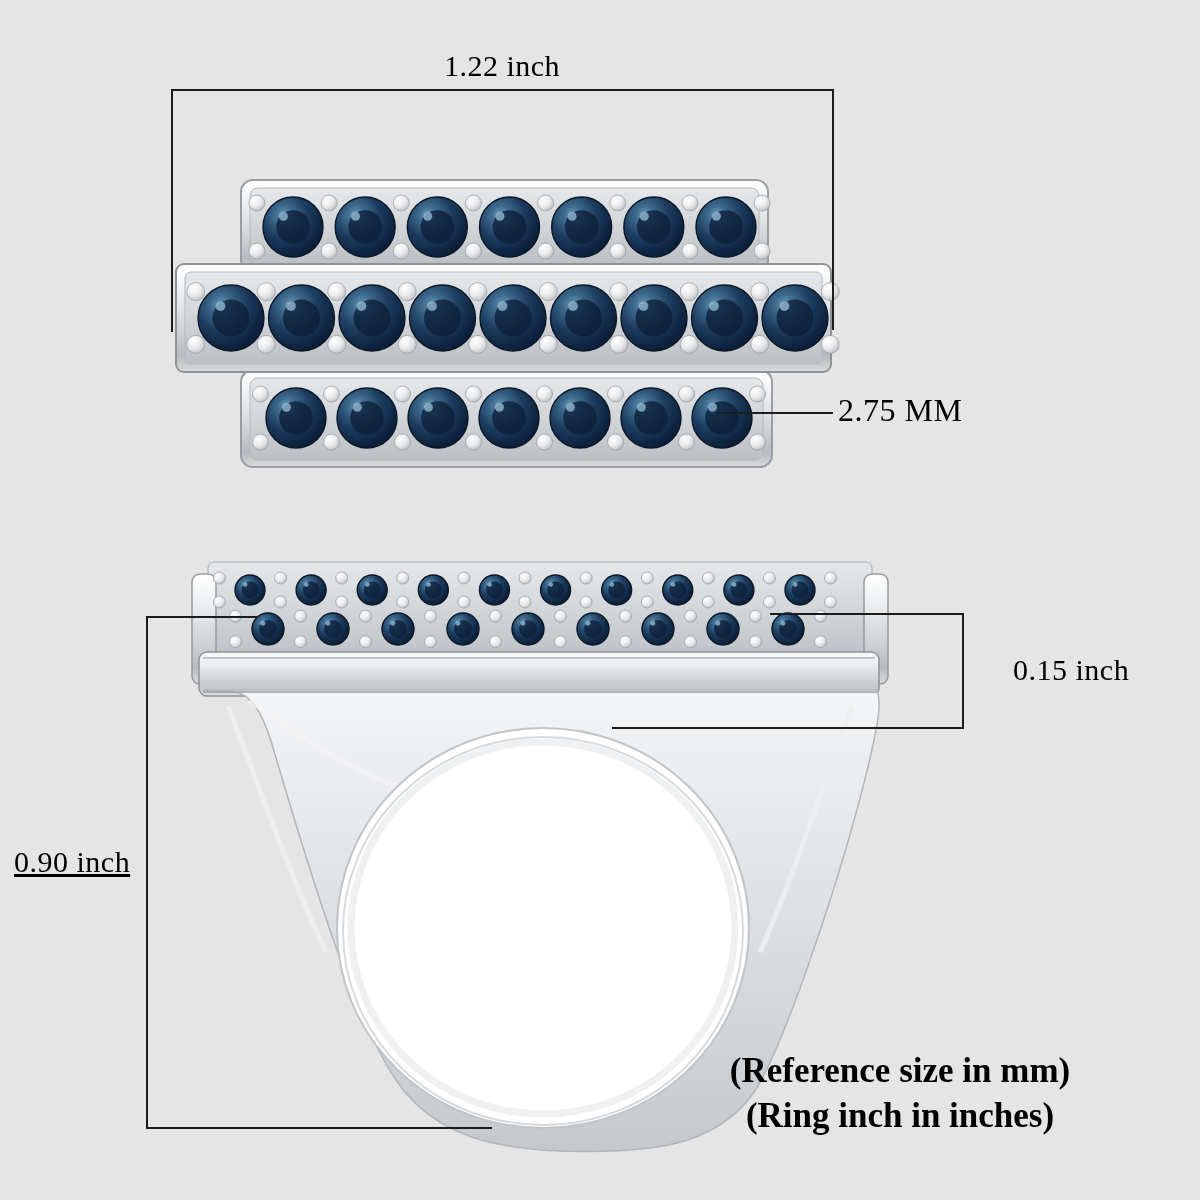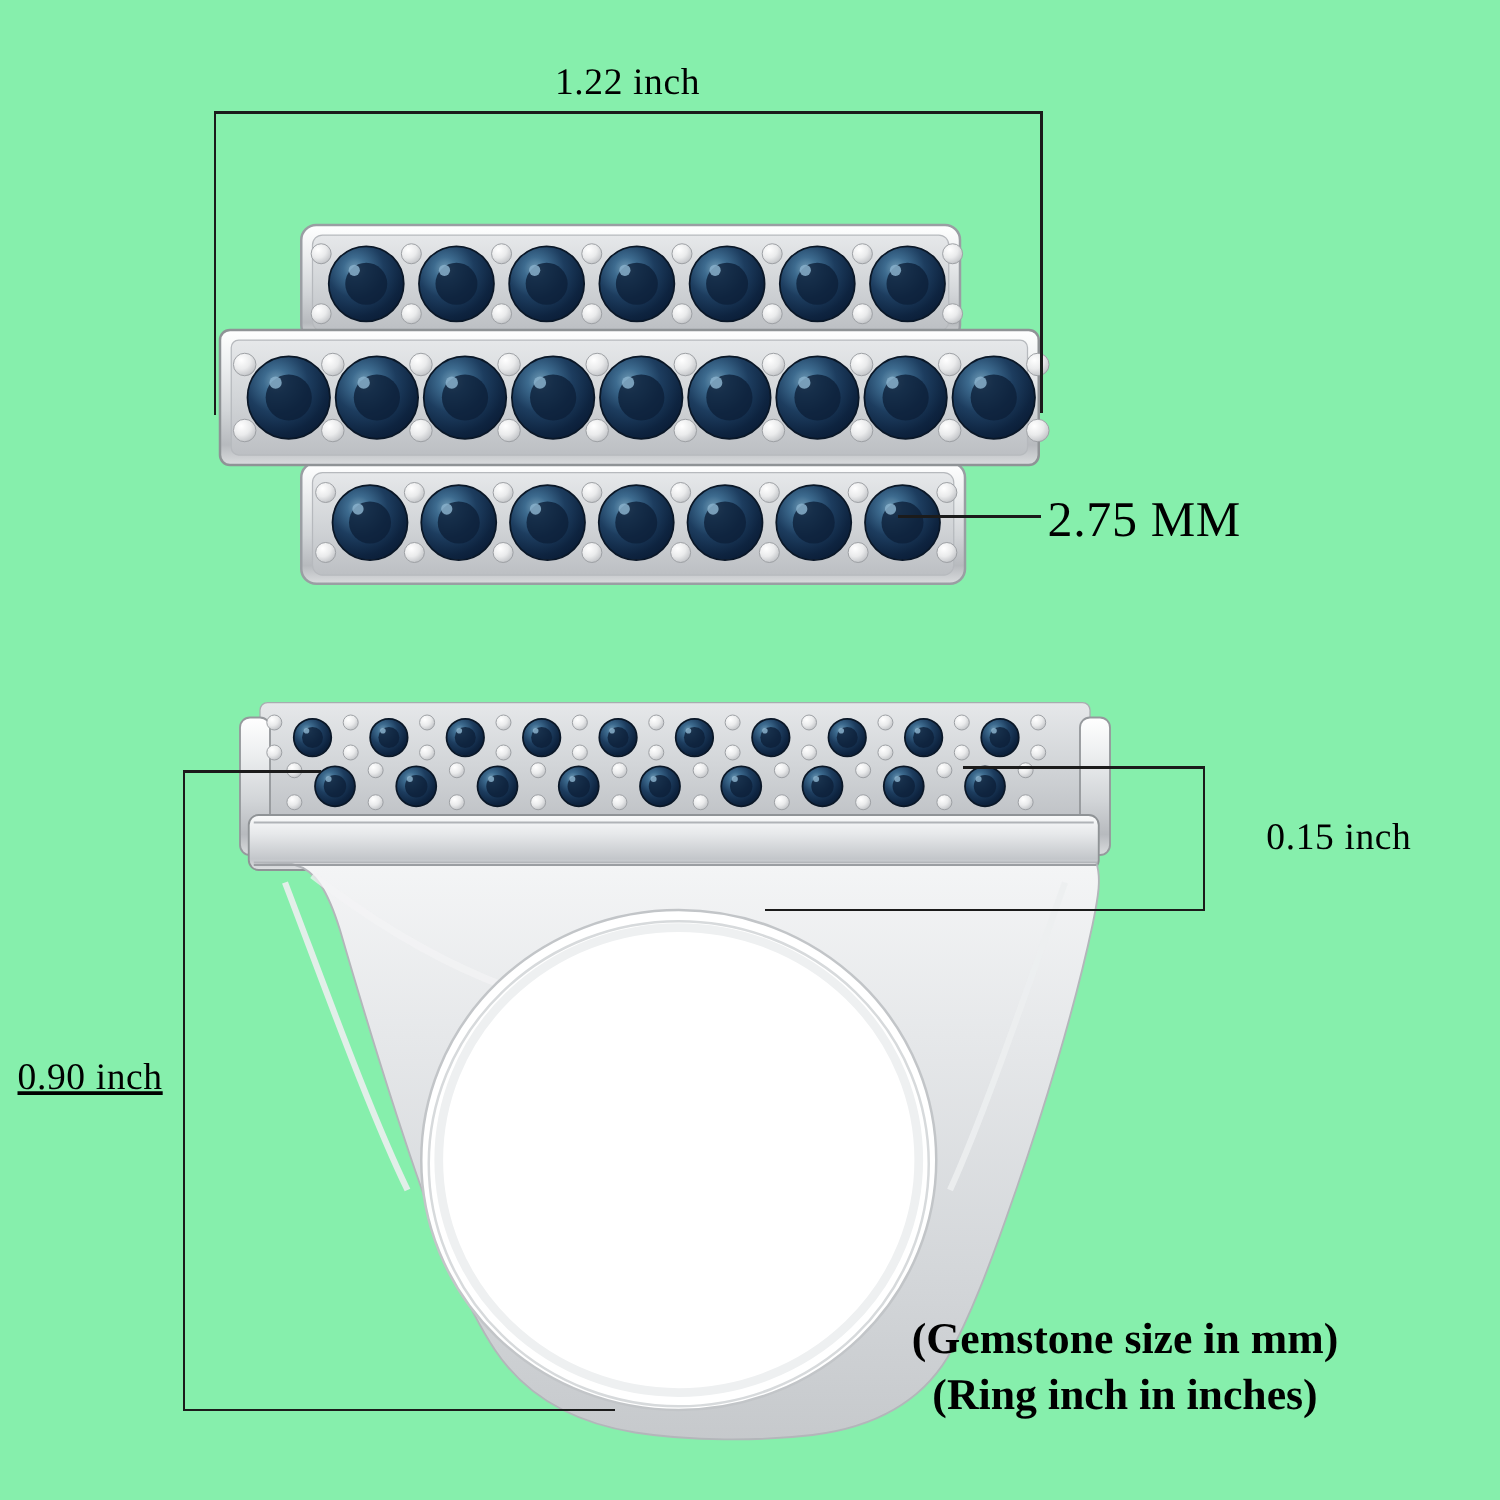--- a/index.html
+++ b/index.html
@@ -1,25 +1,25 @@
 <!DOCTYPE html>
 <html><head>
 <meta charset="utf-8">
 <style>
   html,body{margin:0;padding:0;background:#ffffff;}
   .canvas{
-    position:relative;width:1200px;height:1200px;background:#86efac;overflow:hidden;
+    position:relative;width:1200px;height:1200px;background:#e5e5e5;overflow:hidden;
     font-family:"Liberation Serif","DejaVu Serif",serif;color:#000;
   }
   .art{position:absolute;left:0;top:0;width:1200px;height:1200px;}
   .dim-label{
     position:absolute;font-size:30px;color:#000;white-space:nowrap;letter-spacing:0.5px;
   }
   .dim-label.centered{text-align:center;}
-  #gem-label{font-size:40px;}
+  #gem-label{font-size:32px;}
   .footer{
     position:absolute;left:610px;top:1048px;width:580px;text-align:center;
     font-weight:bold;font-size:35px;line-height:45px;color:#000;
   }
 </style>
 </head>
 <body>
 
 <div class="canvas">
 
@@ -342,17 +342,17 @@
 
   <div class="dim-label centered" style="left:402px;top:49px;width:200px;">1.22 inch</div>
 
   <div class="dim-label" id="gem-label" style="left:838px;top:392px;">2.75 MM</div>
 
   <div class="dim-label" style="left:973px;top:653px;margin-left:40px;">0.15 inch</div>
 
   <div class="dim-label" style="left:14px;top:845px;text-decoration:underline;">0.90 inch</div>
 
   <div class="footer">
-    <div>(Gemstone size in mm)</div>
+    <div>(Reference size in mm)</div>
     <div>(Ring inch in inches)</div>
   </div>
 
 </div>
 
 </body></html>

